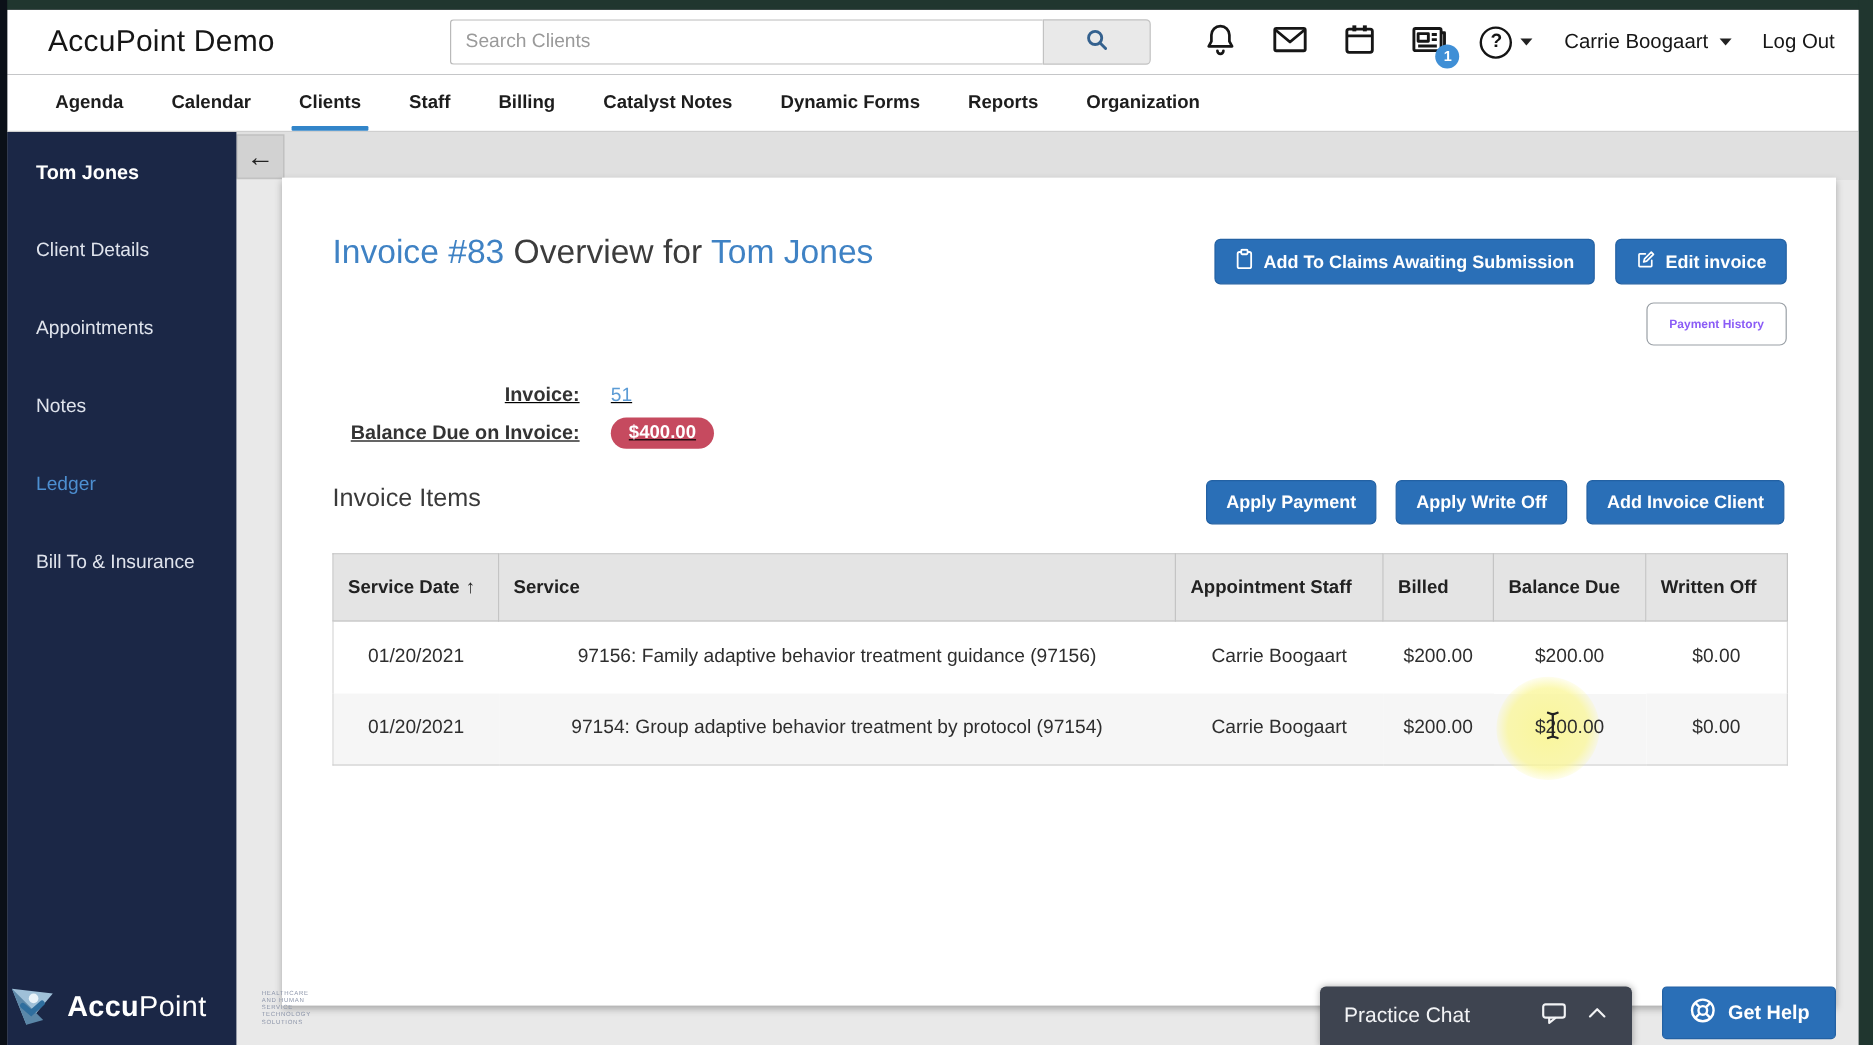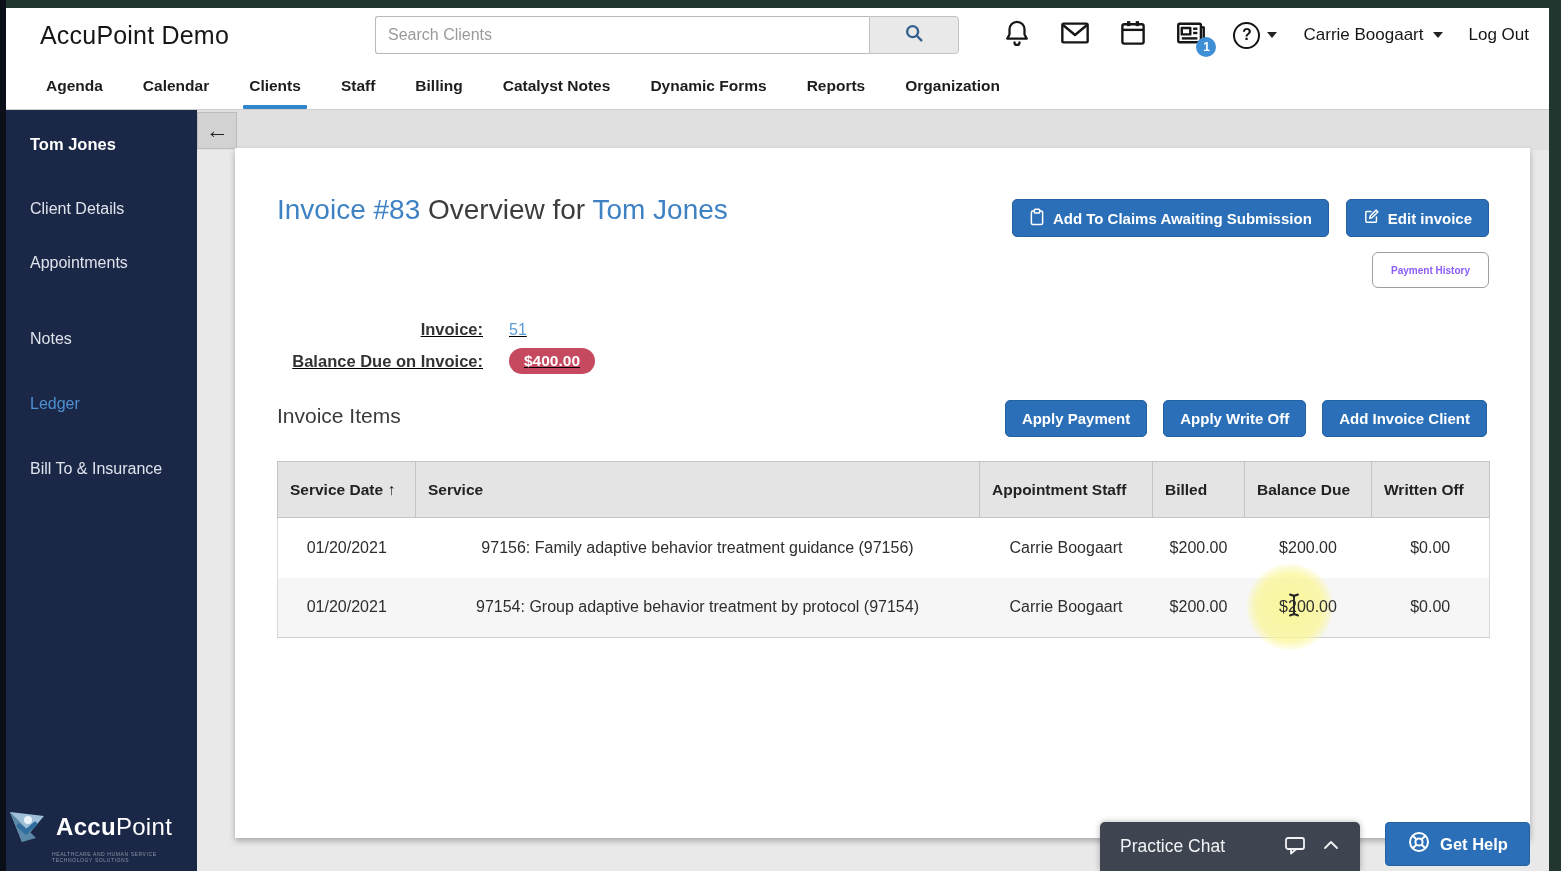--- a/index.html
+++ b/index.html
@@ -82,21 +82,21 @@
     background:#d2d2d2; border:1px solid #bdbdbd;
     display:flex; align-items:center; justify-content:center;
     font-size:23px; font-weight:700; color:#222; cursor:pointer;
   }
 
   
   .sidebar { position:absolute; left:0; top:0; width:191px; height:761px; background:#1b2746; z-index:5; }
   .side-client { position:absolute; left:24px; top:25px; font-size:16.5px; font-weight:700; color:#ffffff; cursor:pointer; }
   .side-item { position:absolute; left:24px; font-size:16px; font-weight:500; color:#dfe3ec; cursor:pointer; }
   .side-item.active { color:#4d8fd1; }
-  .side-logo { position:absolute; left:0; bottom:8px; width:100%; display:flex; flex-direction:column; }
+  .side-logo { position:absolute; left:0; bottom:8px; width:100%; display:flex; flex-direction:row; align-items:center; }
   .side-logo-row { display:flex; align-items:center; gap:8px; }
   .logo-word { font-size:24px; color:#fff; font-weight:400; letter-spacing:.3px; }
   .logo-word b { font-weight:800; }
   .logo-tagline { font-size:5px; color:#8a93a8; letter-spacing:.6px; margin-top:1px; margin-left:46px; text-transform:uppercase; }
 
   
   .card {
     position:absolute; left:229px; top:38px; width:1295px; height:690px;
     background:#fff; box-shadow:0 3px 6px rgba(0,0,0,.28);
   }
@@ -263,21 +263,21 @@
 <div class="content-bg">
 
   <div class="toolbar-strip"></div>
   <div class="back-btn">
     <span>←</span>
   </div>
 
   <div class="sidebar">
     <div class="side-client">Tom Jones</div>
     <div class="side-item" style="top:90px">Client Details</div>
-    <div class="side-item" style="top:144px">Appointments</div>
+    <div class="side-item" style="top:155px">Appointments</div>
     <div class="side-item" style="top:220px">Notes</div>
     <div class="side-item active" style="top:285px">Ledger</div>
     <div class="side-item" style="top:350px">Bill To &amp; Insurance</div>
 
     <div class="side-logo">
       <div class="side-logo-row">
         <span>
           <svg width="42" height="42" viewBox="0 0 42 42">
             <polygon points="4,8 38,12 16,38" fill="#9fc0d8"></polygon>
             <polygon points="4,8 30,34 16,38" fill="#5b87a8"></polygon>

